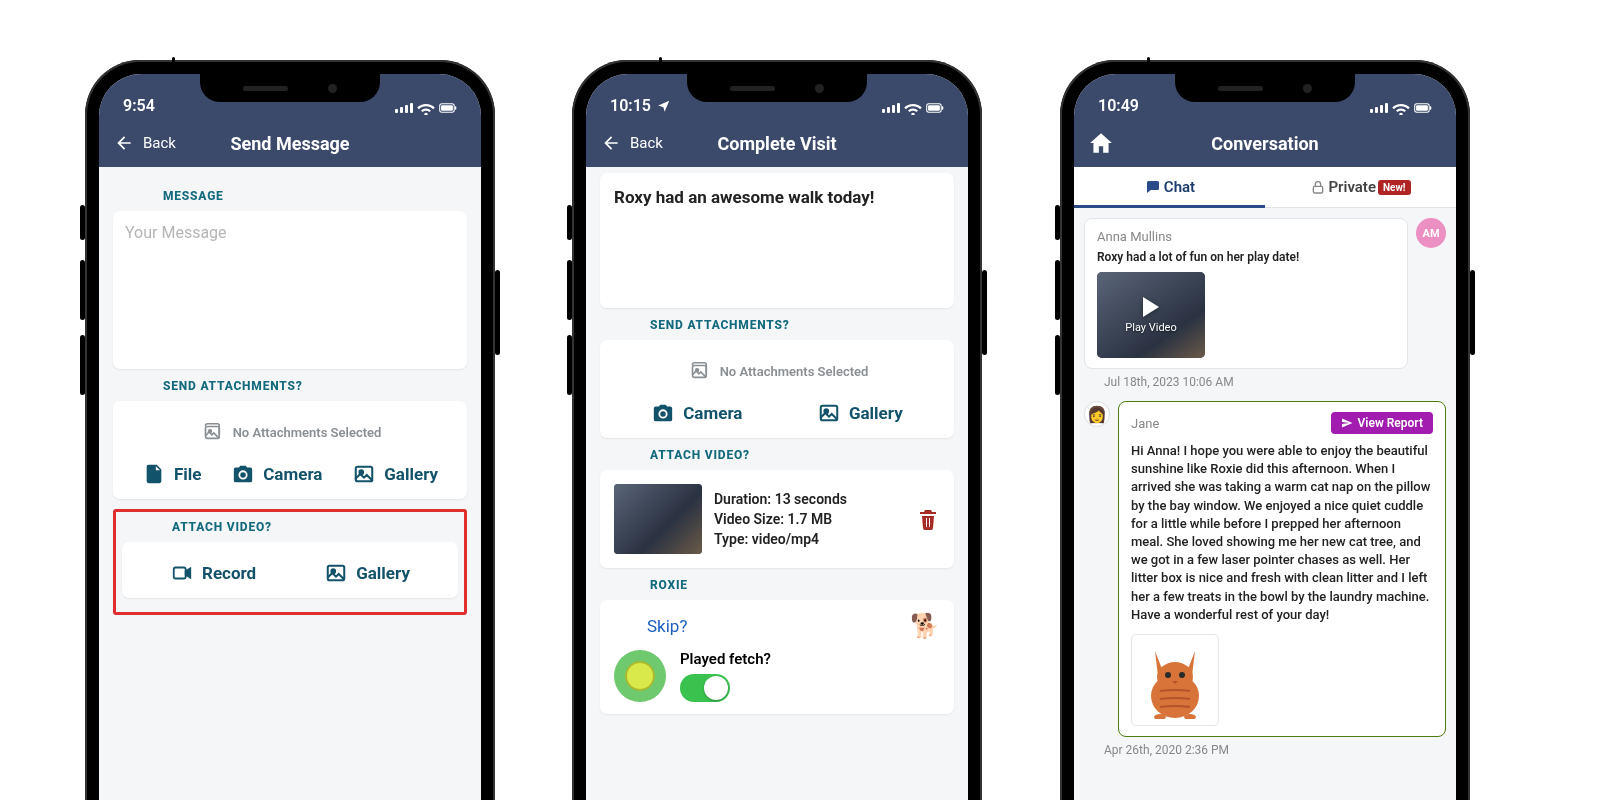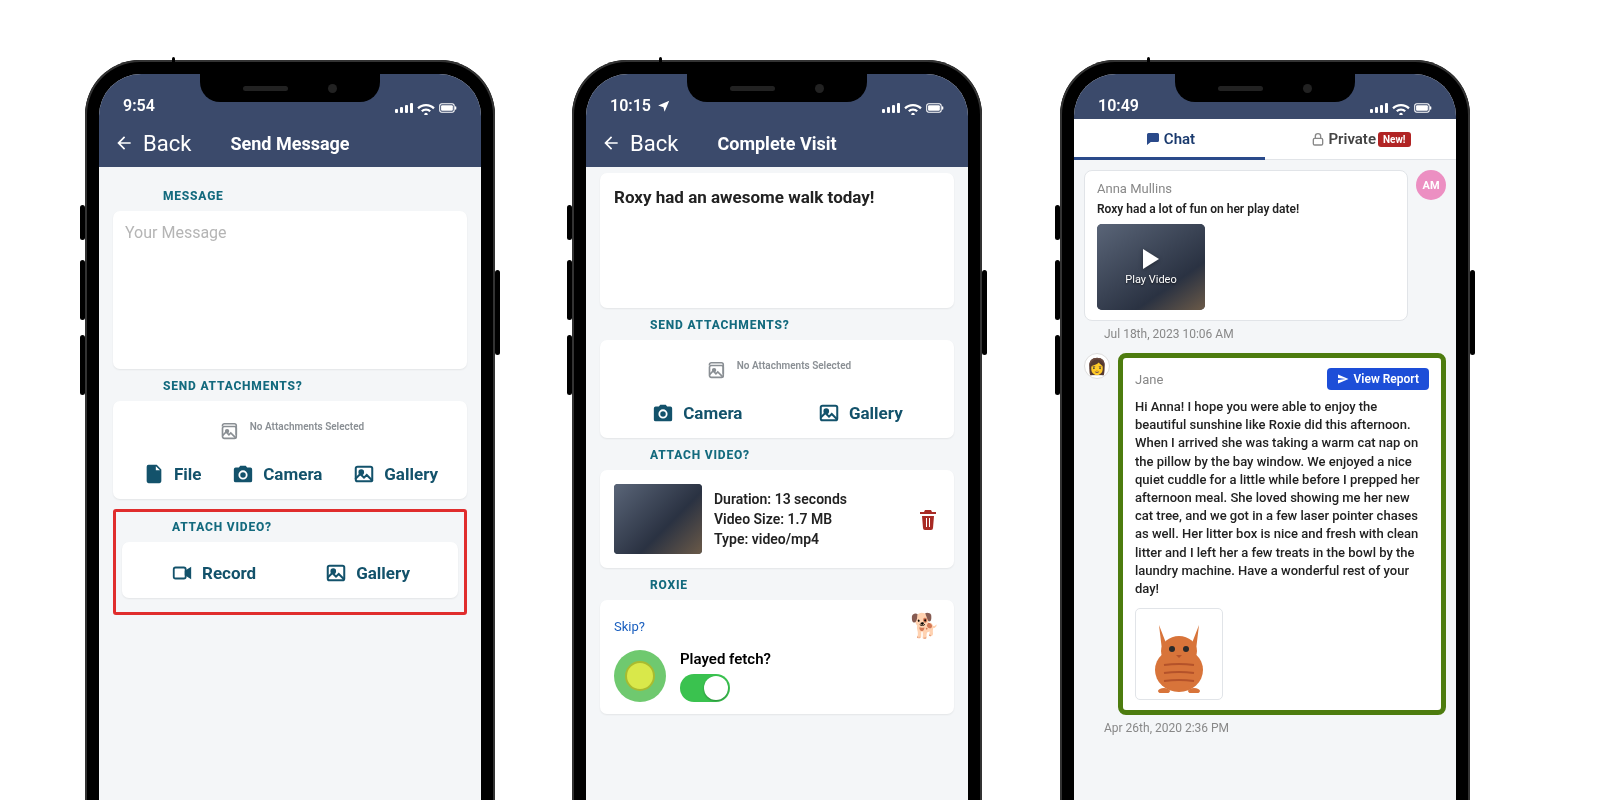--- a/index.html
+++ b/index.html
@@ -65,21 +65,21 @@
 .sig-dots span { width: 3px; background: #fff; border-radius: 1px; }
 .sig-dots span:nth-child(1){height:4px} .sig-dots span:nth-child(2){height:6px} .sig-dots span:nth-child(3){height:8px} .sig-dots span:nth-child(4){height:10px}
 
 .nav-bar {
   height: 48px;
   background: #3b4a6b;
   display: flex; align-items: center;
   padding: 0 14px;
   color: #fff;
 }
-.nav-back { display: flex; align-items: center; gap: 8px; font-size: 22px; cursor: pointer; }
+.nav-back { display: flex; align-items: center; gap: 8px; font-size: 15px; cursor: pointer; }
 .nav-title { position: absolute; left: 0; right: 0; text-align: center; font-size: 18px; font-weight: 700; pointer-events: none; }
 .nav-home-icon { width: 26px; height: 26px; }
 
 .content { padding: 12px 14px; overflow-y: hidden; height: calc(100% - 93px); }
 
 .section-label {
   color: #136a7e;
   font-size: 12px;
   font-weight: 800;
   letter-spacing: 0.8px;
@@ -96,22 +96,22 @@
 }
 
 .msg-input {
   width: 100%; min-height: 130px;
   border: none; resize: none;
   font-size: 16px; color: #333;
 }
 .msg-input::placeholder { color: #b5b5b5; }
 
 .no-attach {
-  display: flex; justify-content: center; gap: 10px;
-  color: #8a8f94; font-size: 10px; font-weight: 600;
+  display: flex; align-items: center; justify-content: center; gap: 10px;
+  color: #8a8f94; font-size: 13px; font-weight: 600;
   padding: 6px 0 14px;
 }
 
 .btn-row { display: flex; justify-content: space-around; padding-top: 6px; }
 .icon-btn {
   display: flex; align-items: center; gap: 8px;
   color: #13526b; font-weight: 700; font-size: 17px;
   cursor: pointer;
 }
 .icon-btn svg { width: 24px; height: 22px; }
@@ -126,21 +126,21 @@
 .video-row {
   display: flex; align-items: center; gap: 12px;
 }
 .video-thumb { width: 88px; height: 70px; border-radius: 4px; background: #3d4a5a; position: relative; overflow: hidden; }
 .video-thumb::before { content:""; position:absolute; inset:0; background: linear-gradient(135deg,#5a6578 0%,#2a3242 60%,#6b5a48 100%); }
 .video-meta { flex: 1; font-size: 14px; line-height: 1.45; font-weight: 600; color: #222; }
 .trash { color: #a82a24; cursor: pointer; }
 .trash svg { width: 24px; height: 26px; }
 
 .skip-row { display:flex; align-items:center; justify-content:space-between; }
-.skip-text { color:#1a5fbf; font-size:13px; cursor:pointer; }
+.skip-text { color:#1a5fbf; font-size:17px; cursor:pointer;margin-left:33px; }
 .dog-emoji { font-size: 24px; }
 
 .fetch-row { display:flex; align-items:center; gap:14px; padding-top:10px; }
 .ball { width:52px; height:52px; border-radius:50%; background:#6fc96f; display:flex; align-items:center; justify-content:center; }
 .ball-inner { width:30px; height:30px; border-radius:50%; background:#d9e84a; border:2px solid #a8bb30; }
 .fetch-label { font-size:15px; font-weight:600; }
 .toggle { width:50px; height:28px; border-radius:14px; background:#3ac24f; position:relative; cursor:pointer; }
 .toggle::after { content:""; position:absolute; right:2px; top:2px; width:24px; height:24px; border-radius:50%; background:#fff; box-shadow:0 1px 2px rgba(0,0,0,.3); }
 
 .visit-msg { font-size:17px; font-weight:700; color:#222; min-height:135px; }
@@ -165,24 +165,24 @@
 }
 .video-preview::before { content:""; position:absolute; inset:0; background:linear-gradient(145deg,#5a6578,#2a3242 70%,#6b5a48); border-radius:5px; }
 .play-tri { position:relative; width:0; height:0; border-left:16px solid #fff; border-top:10px solid transparent; border-bottom:10px solid transparent; filter:drop-shadow(0 1px 2px rgba(0,0,0,.4)); }
 .play-label { position:relative; font-size:11px; margin-top:4px; text-shadow:0 1px 2px rgba(0,0,0,.6); }
 .avatar-am { width:30px; height:30px; border-radius:50%; background:#ec8fc2; color:#fff; font-size:11px; font-weight:700; display:flex; align-items:center; justify-content:center; }
 .timestamp { color:#888; font-size:12px; margin:6px 20px 12px; }
 .timestamp.right { }
 
 .bubble-in-wrap { display:flex; gap:8px; }
 .avatar-jane { width:26px; height:26px; border-radius:50%; background:#fff; border:1px solid #ddd; display:flex; align-items:center; justify-content:center; font-size:16px; }
-.bubble-in { flex:1; background:#fff; border:5px solid #4d7c0f; border-radius:8px; padding:10px 12px; }
+.bubble-in { flex:1; background:#fff; border:1px solid #4d7c0f; border-radius:8px; padding:10px 12px; }
 .bubble-in .hdr { display:flex; justify-content:space-between; align-items:center; margin-bottom:6px; }
 .bubble-in .hdr .nm { color:#888; font-size:13px; }
-.view-report { background:#1d4ed8; color:#fff; font-size:12px; font-weight:600; padding:4px 10px; border-radius:4px; display:flex; align-items:center; gap:5px; cursor:pointer; }
+.view-report { background:#a21caf; color:#fff; font-size:12px; font-weight:600; padding:4px 10px; border-radius:4px; display:flex; align-items:center; gap:5px; cursor:pointer; }
 .bubble-in .body { font-size:13px; line-height:1.4; color:#222; font-weight:500;margin-top:8px; }
 .cat-img { margin-top:10px; width:88px; height:92px; border:1px solid #e1e4e8; border-radius:5px; display:flex; align-items:center; justify-content:center; background:#fff; }
 
 svg { display:block; }
 </style>
 </head>
 <body>
 
 <div class="phone phone1">
   <div class="side-btn sb-left-1"></div>
@@ -420,20 +420,26 @@
         <svg viewBox="0 0 20 16" fill="#fff">
             <path d="M10 13.5a2 2 0 100 4 2 2 0 000-4zm0-5c-2.2 0-4.2.9-5.7 2.3l1.8 1.8c1-1 2.4-1.6 3.9-1.6s2.9.6 3.9 1.6l1.8-1.8C14.2 9.4 12.2 8.5 10 8.5zm0-5C6 3.5 2.4 5.1 0 7.5l1.8 1.8C3.8 7.3 6.7 6 10 6s6.2 1.3 8.2 3.3L20 7.5C17.6 5.1 14 3.5 10 3.5z"></path>
           </svg>
         <svg viewBox="0 0 26 14" fill="none">
             <rect x="1" y="1" width="21" height="12" rx="3" stroke="#fff" stroke-width="1.5"></rect>
             <rect x="3" y="3" width="17" height="8" rx="1.5" fill="#fff"></rect>
             <rect x="23" y="4.5" width="2" height="5" rx="1" fill="#fff"></rect>
           </svg>
       </div>
     </div>
+    <div class="nav-bar" style="position:relative">
+      <svg class="nav-home-icon" viewBox="0 0 24 24" fill="#fff">
+          <path d="M12 3l10 9h-3v9h-5v-6h-4v6H5v-9H2l10-9z"></path>
+        </svg>
+      <div class="nav-title">Conversation</div>
+    </div>
     <div class="tabs">
       <div class="tab active">
         <svg width="18" height="18" viewBox="0 0 24 24" fill="#2a4a8a">
             <path d="M4 4h14a2 2 0 012 2v8a2 2 0 01-2 2H9l-5 4V6a2 2 0 012-2z"></path>
           </svg>
         <span>Chat</span>
       </div>
       <div class="tab">
         <svg width="16" height="18" viewBox="0 0 24 24" fill="none" stroke="#888" stroke-width="2">
             <rect x="5" y="11" width="14" height="10" rx="2"></rect>

